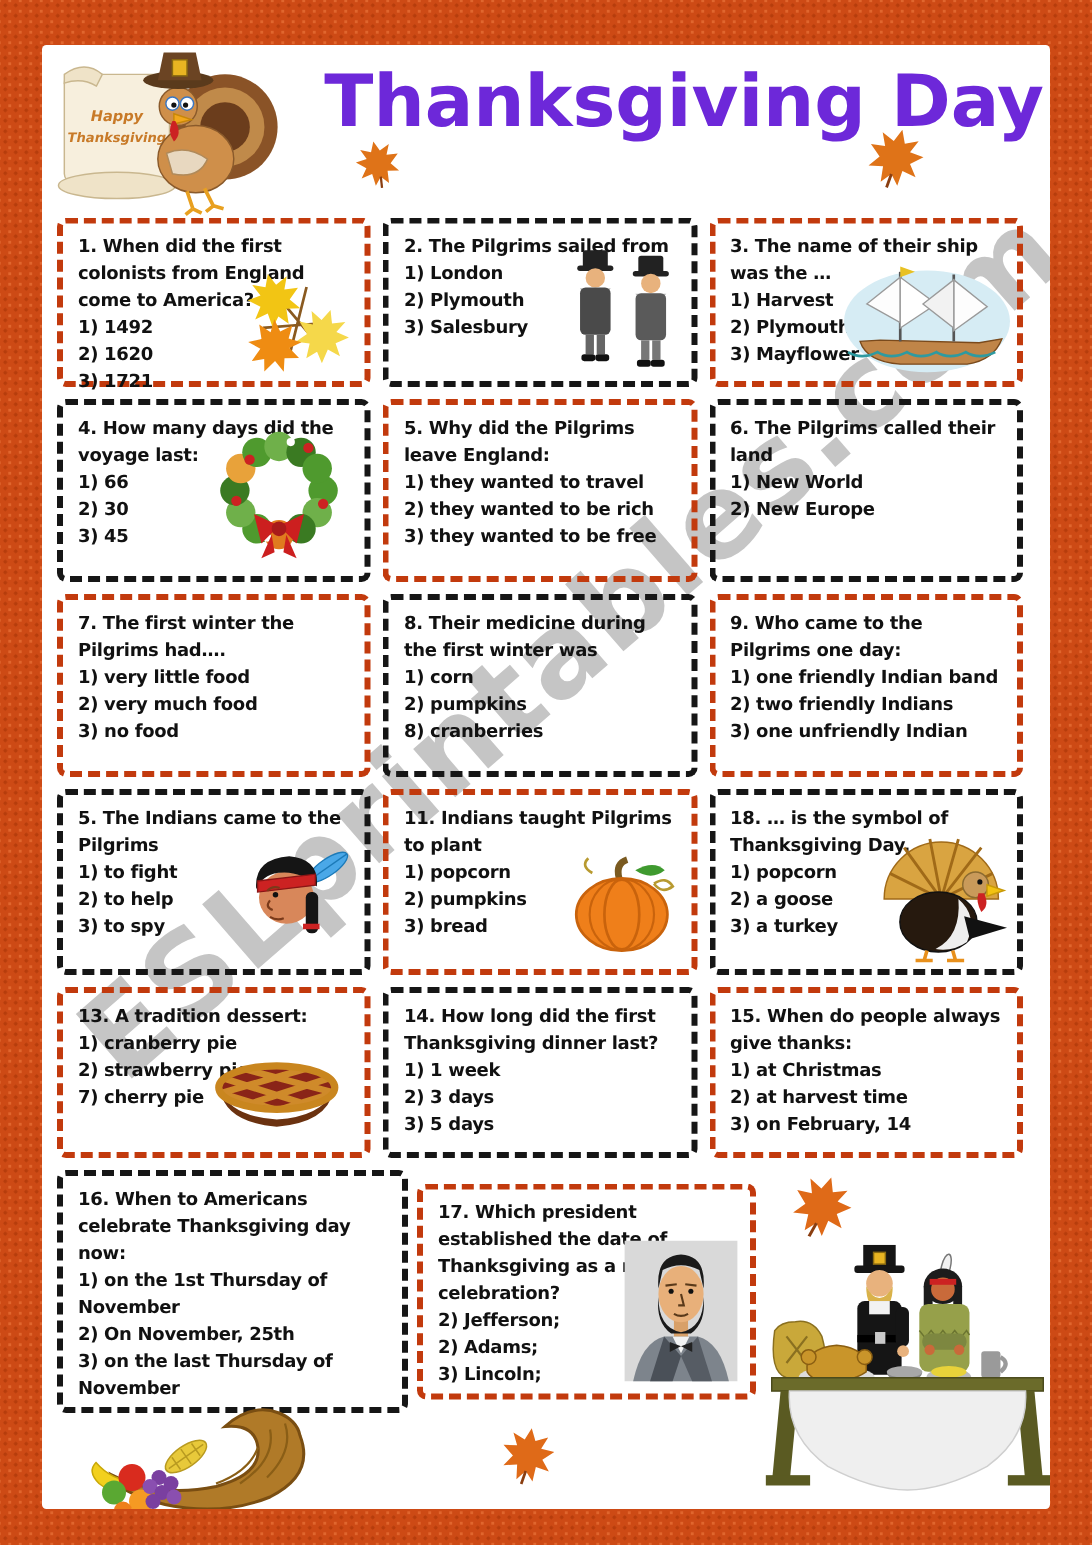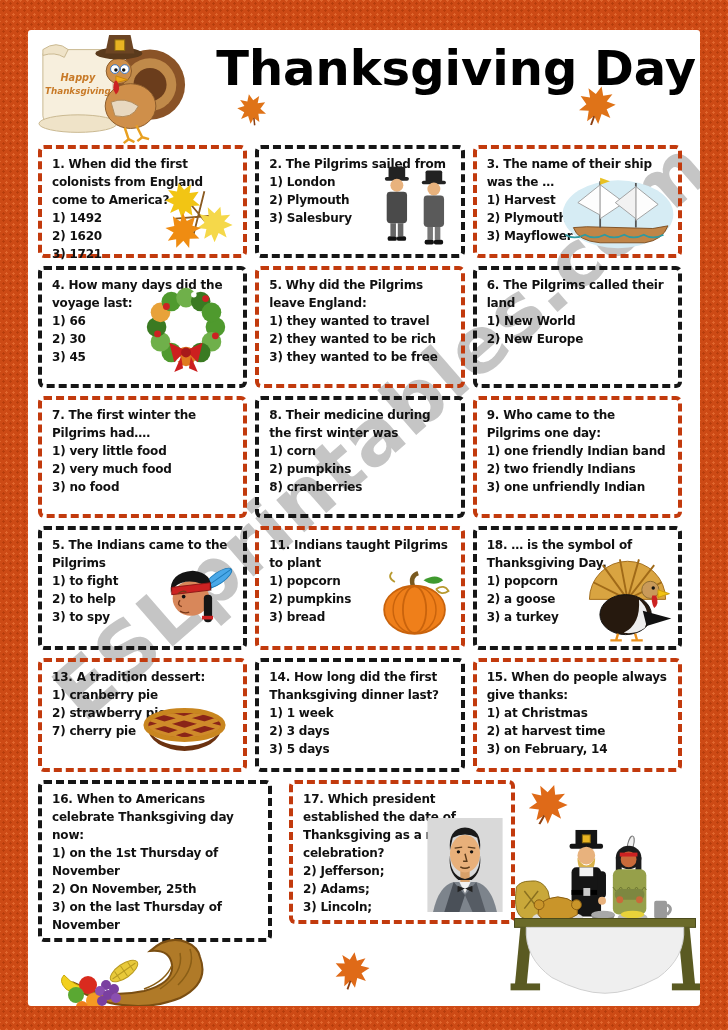--- a/index.html
+++ b/index.html
@@ -23,34 +23,34 @@
   }
   .watermark{
     position:absolute;left:8px;top:640px;z-index:1;
     transform:rotate(-41deg);transform-origin:0 0;
     font-size:78px;font-weight:bold;color:#8c8c8c;opacity:.5;
     white-space:nowrap;letter-spacing:1px;
   }
   .header{position:relative;height:112px;z-index:2;text-align:right;}
   .title{
     position:absolute;left:168px;top:10px;width:500px;
-    font-size:48px;font-weight:bold;color:#000000;letter-spacing:0px;
+    font-size:48px;font-weight:bold;color:#6d28d9;letter-spacing:0px;
   }
   .turkey-banner{position:absolute;left:6px;top:4px;}
   .leafA{position:absolute;left:209px;top:62px;transform:rotate(-12deg);}
   .leafB{position:absolute;left:550px;top:54px;transform:rotate(14deg);}
   .qgrid{
     position:relative;z-index:2;margin:3px 18px 0 10px;
     display:grid;grid-template-columns:1fr 1fr 1fr;
     grid-template-rows:113px 122px 122px 124px 114px;
     gap:8px;
   }
   .lastrow{
     position:relative;z-index:2;margin:8px 18px 0 10px;
-    display:flex;gap:17px;align-items:flex-start;
+    display:flex;gap:6px;align-items:center;
   }
   .qbox{
     position:relative;box-sizing:border-box;border-radius:6px;
     padding:6px 8px 4px 10px;background:transparent;
   }
   .b-or{border:4px dashed #c23a0d;}
   .b-bk{border:4px dashed #161616;}
   .qtext,.opt{
     font-size:12px;font-weight:bold;color:#111;line-height:1.5;
     letter-spacing:-0.2px;

